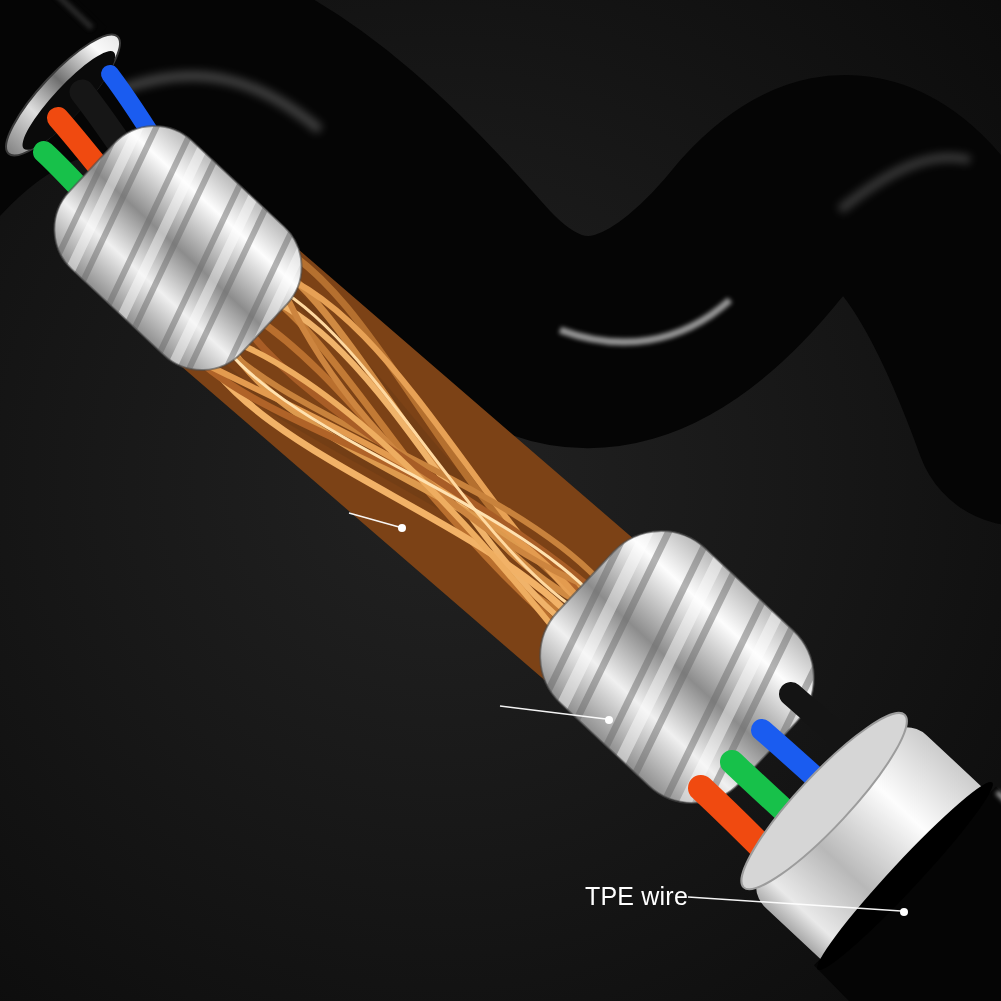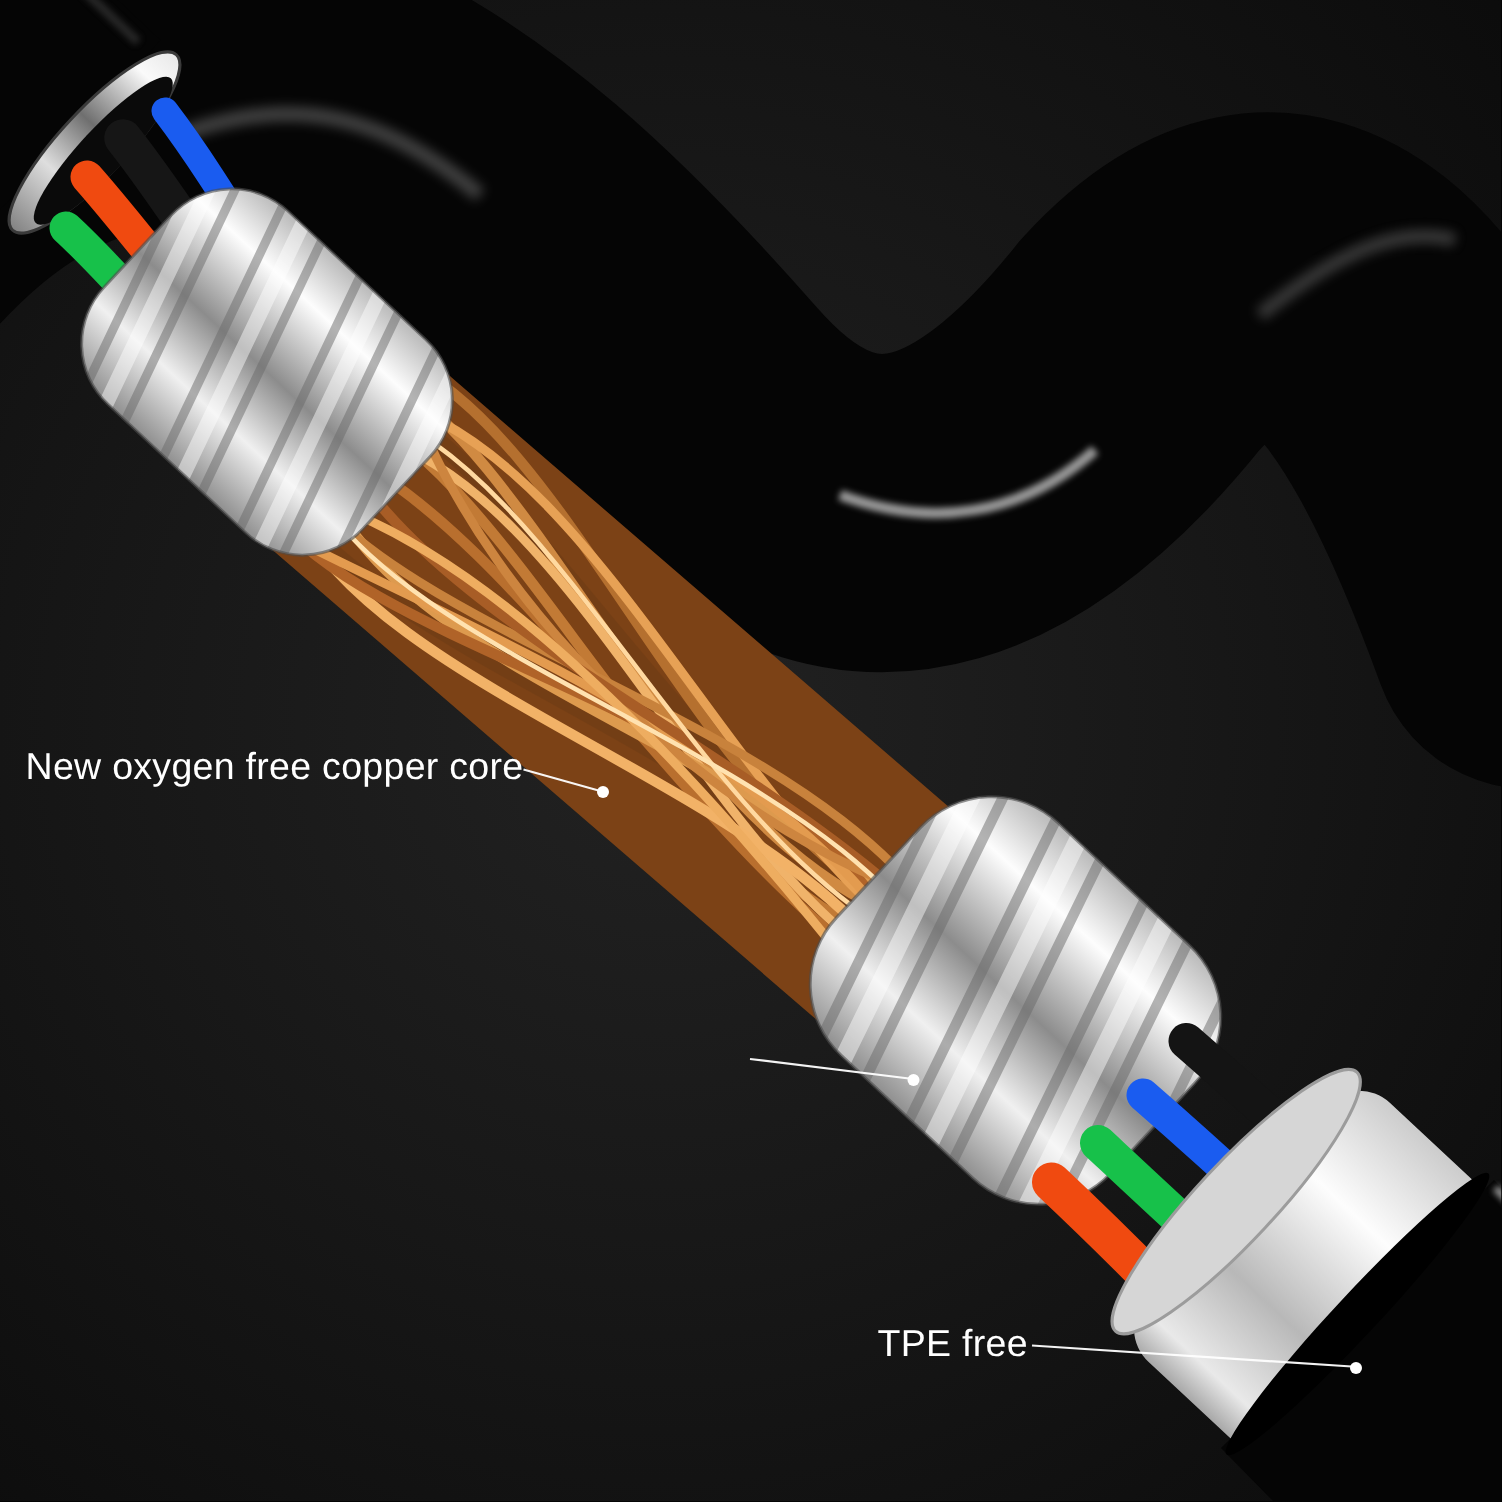--- a/index.html
+++ b/index.html
@@ -165,18 +165,17 @@
       <line x1="500" y1="706" x2="606" y2="719"></line>
       <line x1="688" y1="897" x2="901" y2="911"></line>
     </g>
     <g fill="#ffffff">
       <circle cx="402" cy="528" r="4"></circle>
       <circle cx="609" cy="720" r="4"></circle>
       <circle cx="904" cy="912" r="4"></circle>
     </g>
   </svg>
 
-  <div class="callout-label label-copper">New oxygen free copper core</div>
 
 
-  <div class="callout-label label-tpe">TPE free</div>
+  <div class="callout-label label-tpe">TPE wire</div>
 
 </div>
 
 </body></html>

